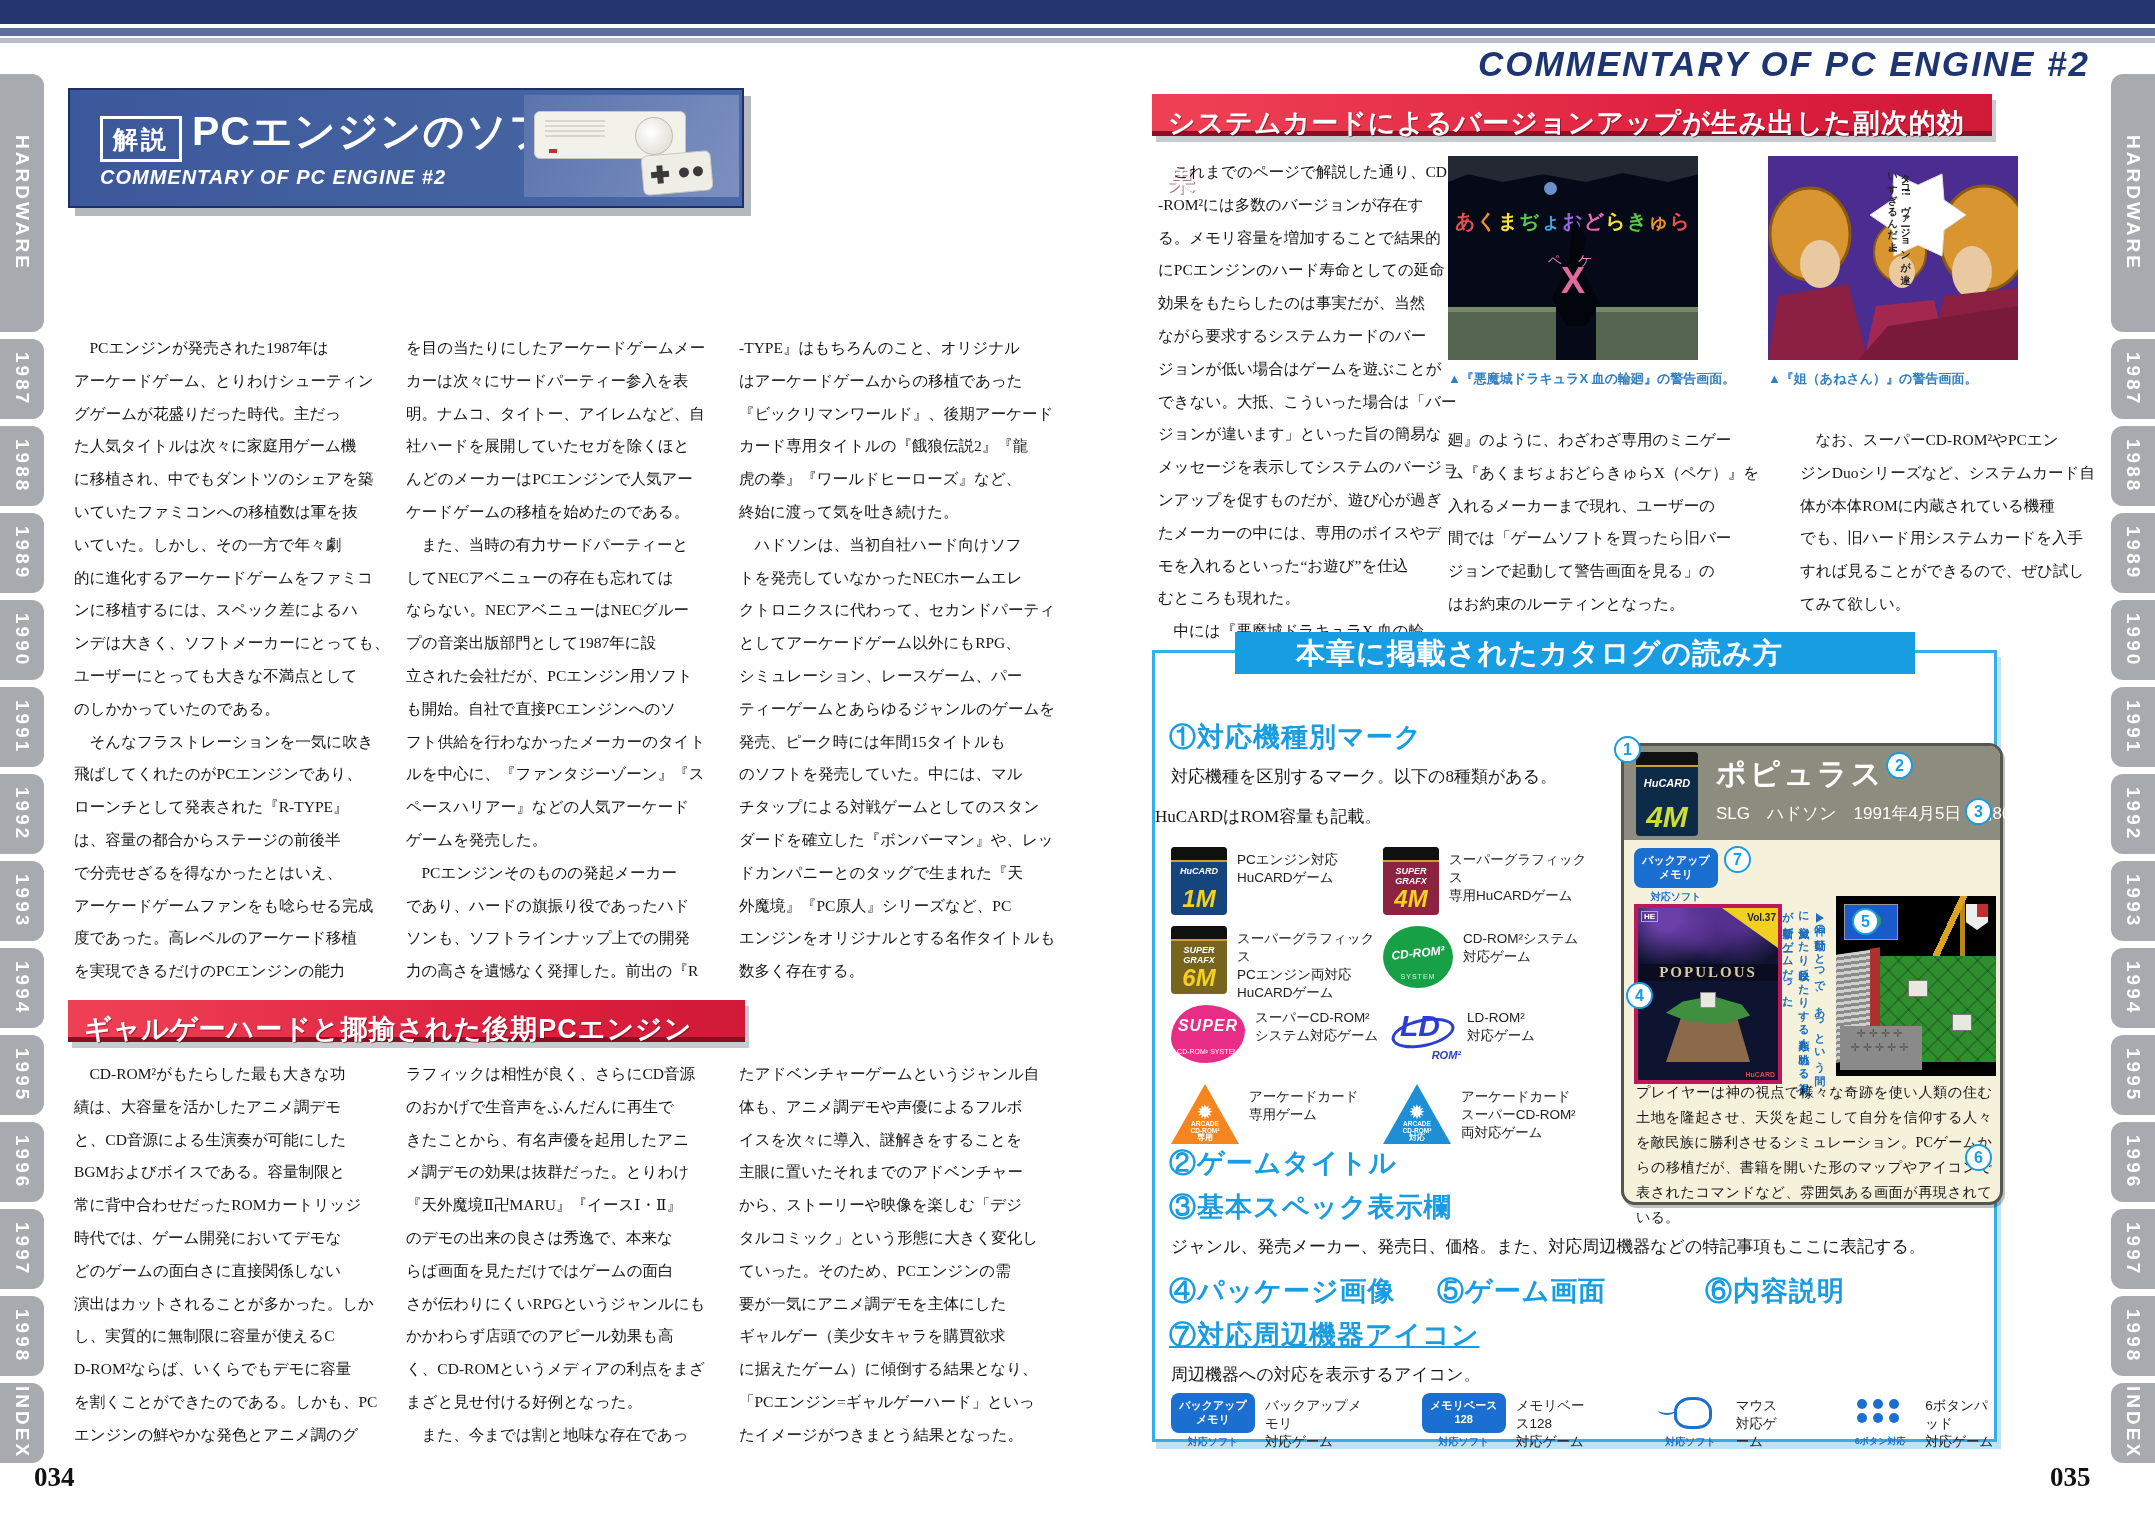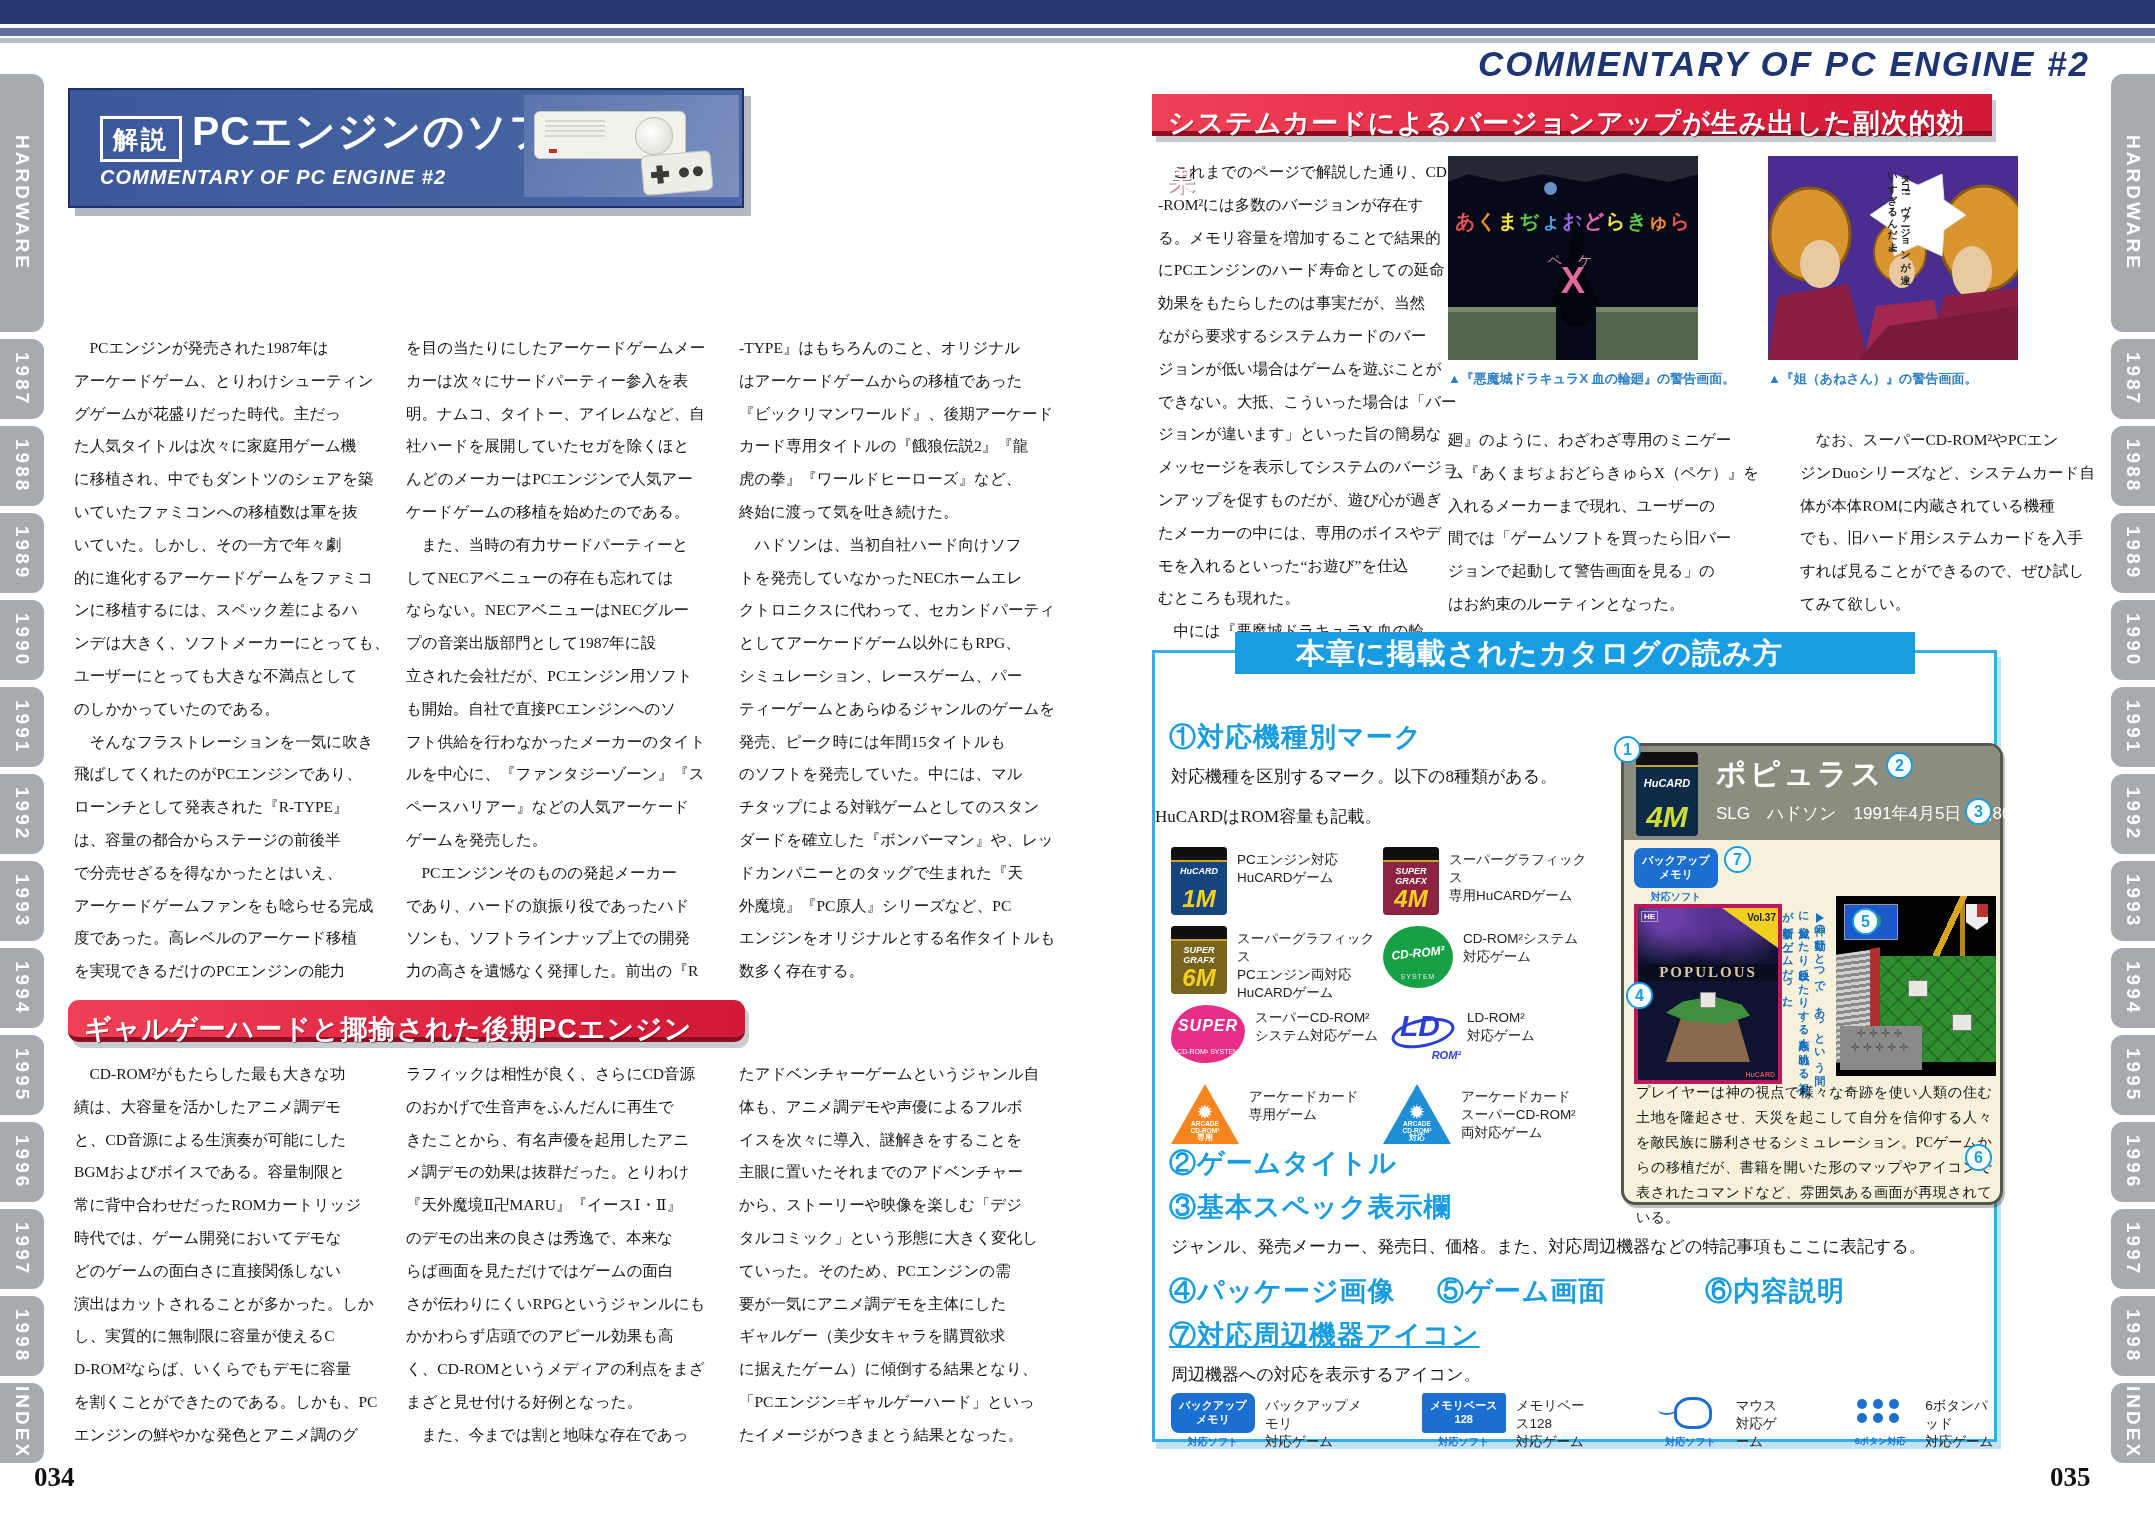--- a/index.html
+++ b/index.html
@@ -109,21 +109,21 @@
   [data-variant="arcade-blue"]{background:#1f8fd5;}
   [data-variant^="arcade"]::before{content:"✹";position:absolute;left:0;right:0;top:16px;text-align:center;color:#fff;font-size:20px;}
   [data-variant^="arcade"] .mi-brand{bottom:10px;color:#fff;font-size:6.5px;font-weight:bold;line-height:7px;}
   [data-variant^="arcade"] .mi-sub{bottom:1px;color:#fff;font-size:8px;font-weight:bold;}
   
   .periph-row{display:flex;gap:60px;}
   .periph{display:flex;gap:10px;align-items:flex-start;}
   [data-variant="backup"],[data-variant="membase"]{width:84px;height:40px;background:#1b6fd0;border-radius:8px;}
   [data-variant="backup"] .mi-brand,[data-variant="membase"] .mi-brand{top:5px;color:#fff;font-weight:bold;font-size:11px;line-height:14px;}
   [data-variant="backup"] .mi-sub,[data-variant="membase"] .mi-sub,[data-variant="mouse"] .mi-sub{top:42px;color:#1b6fd0;font-size:10px;font-weight:bold;}
-  [data-variant="membase"]{border-radius:3px;}
+  [data-variant="membase"]{border-radius:8px;}
   [data-variant="mouse"]{width:70px;height:40px;}
   [data-variant="mouse"]::before{content:"";position:absolute;left:18px;top:4px;width:32px;height:26px;border:3px solid #1b6fd0;border-radius:45% 45% 40% 40%;}
   [data-variant="mouse"]::after{content:"";position:absolute;left:2px;top:12px;width:18px;height:8px;border-bottom:2px solid #1b6fd0;border-radius:0 0 60% 60%;}
   [data-variant="mouse"] .mi-brand{top:30px;font-size:0;}
   [data-variant="sixbtn"]{width:70px;height:40px;}
   [data-variant="sixbtn"]::before{content:"";position:absolute;left:12px;top:6px;width:10px;height:10px;border-radius:50%;background:#1b6fd0;
      box-shadow:16px 0 0 #1b6fd0,32px 0 0 #1b6fd0,0 14px 0 #1b6fd0,16px 14px 0 #1b6fd0,32px 14px 0 #1b6fd0;}
   [data-variant="sixbtn"] .mi-sub{top:42px;color:#1b6fd0;font-size:9px;font-weight:bold;}
   
   .nbadge{display:inline-flex;width:27px;height:27px;border:2.5px solid #189ce2;border-radius:50%;background:#fff;
@@ -358,21 +358,21 @@
       <div class="bl">発売、ピーク時には年間15タイトルも</div>
       <div class="bl">のソフトを発売していた。中には、マル</div>
       <div class="bl">チタップによる対戦ゲームとしてのスタン</div>
       <div class="bl">ダードを確立した『ボンバーマン』や、レッ</div>
       <div class="bl">ドカンパニーとのタッグで生まれた『天</div>
       <div class="bl">外魔境』『PC原人』シリーズなど、PC</div>
       <div class="bl">エンジンをオリジナルとする名作タイトルも</div>
       <div class="bl">数多く存在する。</div>
     </div>
 
-  <div class="abs red-bar" style="left:68px;top:1000px;width:677px;border-radius:11px;">ギャルゲーハードと揶揄された後期PCエンジン</div>
+  <div class="abs red-bar" style="left:68px;top:1000px;width:677px;">ギャルゲーハードと揶揄された後期PCエンジン</div>
   <div class="abs col" style="left:74px;top:1058px;">
 
   <div class="bl">　CD-ROM²がもたらした最も大きな功</div>
       <div class="bl">績は、大容量を活かしたアニメ調デモ</div>
       <div class="bl">と、CD音源による生演奏が可能にした</div>
       <div class="bl">BGMおよびボイスである。容量制限と</div>
       <div class="bl">常に背中合わせだったROMカートリッジ</div>
       <div class="bl">時代では、ゲーム開発においてデモな</div>
       <div class="bl">どのゲームの面白さに直接関係しない</div>
       <div class="bl">演出はカットされることが多かった。しか</div>

